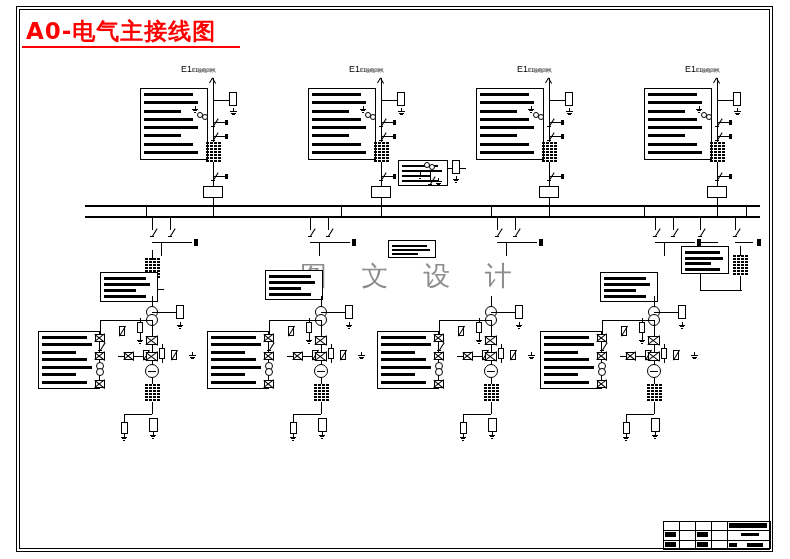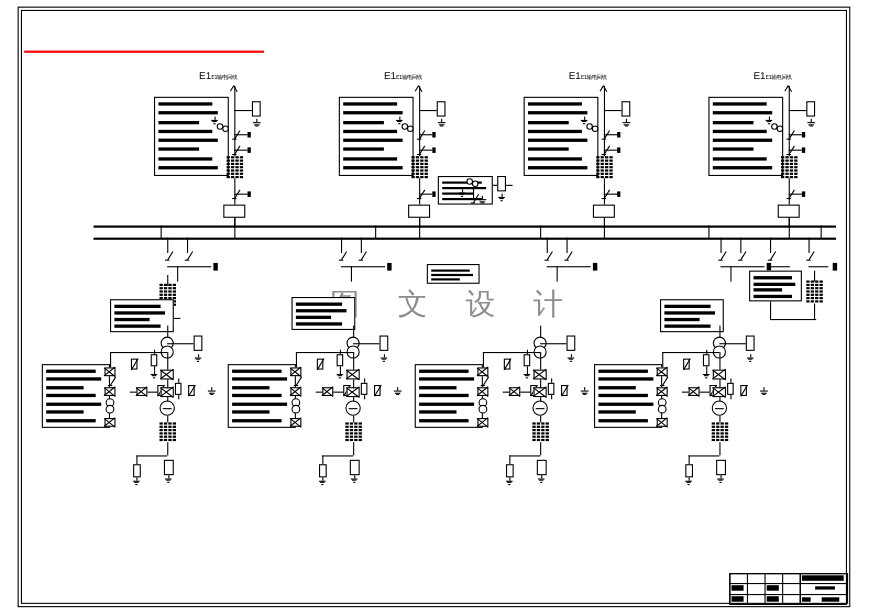--- a/index.html
+++ b/index.html
@@ -38,20 +38,21 @@
   .tb{position:absolute;border:1px solid #000;box-sizing:border-box;background:#fff;}
 </style>
 </head>
 <body>
 
 <div class="sheet">
 
   <div class="frame-outer"></div>
   <div class="frame-inner"></div>
 
+  <div class="doc-title">A0-电气主接线图</div>
   <div class="title-rule"></div>
 
   <div class="watermark">图 文 设 计</div>
 
   <div id="cad">
       <div class="noteblk" style="left: 140px; top: 88px; width: 68px; height: 72px;">
         <div class="bar" style="left: 3px; top: 4px; width: 48.96px; height: 3px;"></div>
         <div class="bar" style="left: 3px; top: 12.25px; width: 54.4px; height: 3px;"></div>
         <div class="bar" style="left: 3px; top: 20.5px; width: 37.4px; height: 3px;"></div>
         <div class="bar" style="left: 3px; top: 28.75px; width: 48.96px; height: 3px;"></div>

